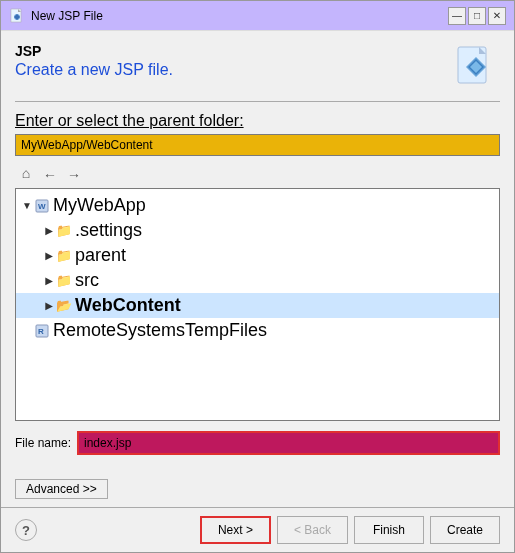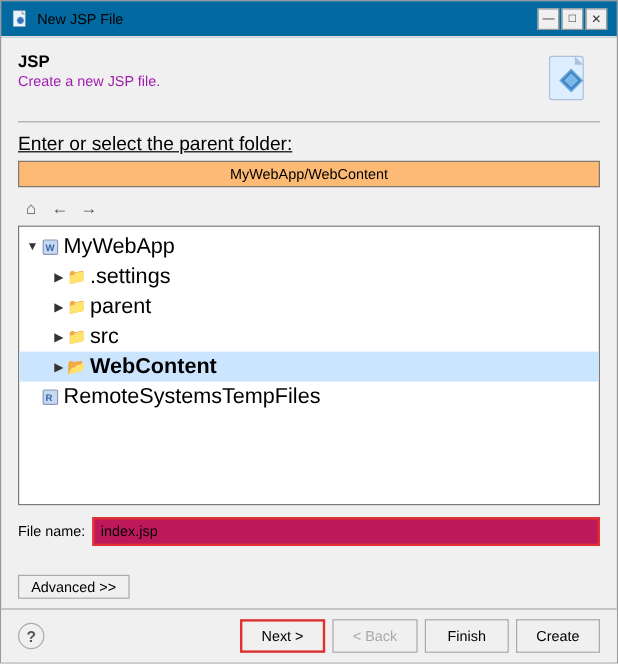--- a/index.html
+++ b/index.html
@@ -16,21 +16,21 @@
     .window {
       width: 515px;
       height: 553px;
       background: #f0f0f0;
       border: 1px solid #999;
       box-shadow: 2px 2px 8px rgba(0,0,0,0.3);
       display: flex;
       flex-direction: column;
     }
     .title-bar {
-      background: #0369a1;
+      background: #c4b5fd;
       border-bottom: 1px solid #ddd;
       padding: 6px 8px;
       display: flex;
       align-items: center;
       justify-content: space-between;
       height: 30px;
     }
     .title-bar-left {
       display: flex;
       align-items: center;
@@ -74,45 +74,44 @@
       justify-content: space-between;
       margin-bottom: 10px;
     }
     .header-left h2 {
       font-size: 14px;
       font-weight: bold;
       color: #000;
       margin-bottom: 2px;
     }
     .header-left p {
-      font-size: 12px;
-      color: #a21caf;
+      font-size: 16px;
+      color: #1d4ed8;
     }
     .divider {
       border: none;
       border-top: 1px solid #aaa;
       margin-bottom: 10px;
     }
     .field-label {
       font-size: 16px;
       color: #000;
       margin-bottom: 4px;
     }
     .field-label span {
       text-decoration: underline;
     }
     .folder-input {
       width: 100%;
       border: 1px solid #7a7a7a;
-      background: #fdba74;
+      background: #eab308;
       padding: 3px 5px;
       font-size: 12px;
       margin-bottom: 6px;
       outline: none;
-      text-align: center;
     }
     .tree-toolbar {
       display: flex;
       gap: 2px;
       margin-bottom: 4px;
     }
     .tree-toolbar-btn {
       width: 22px;
       height: 22px;
       border: 1px solid transparent;

